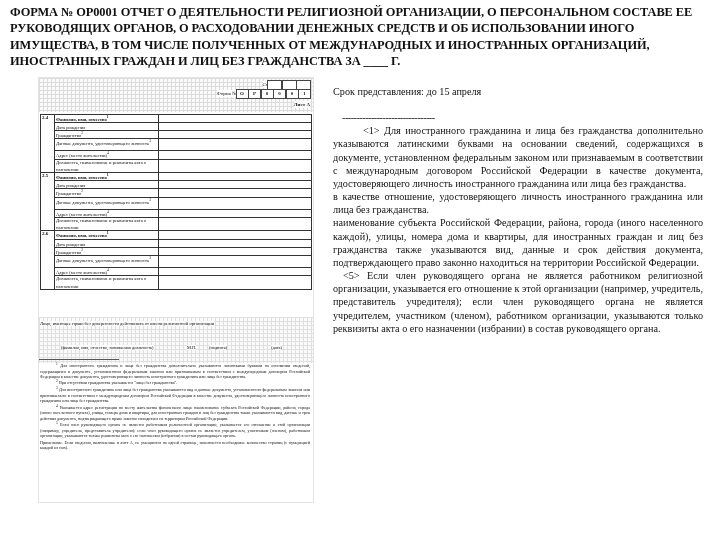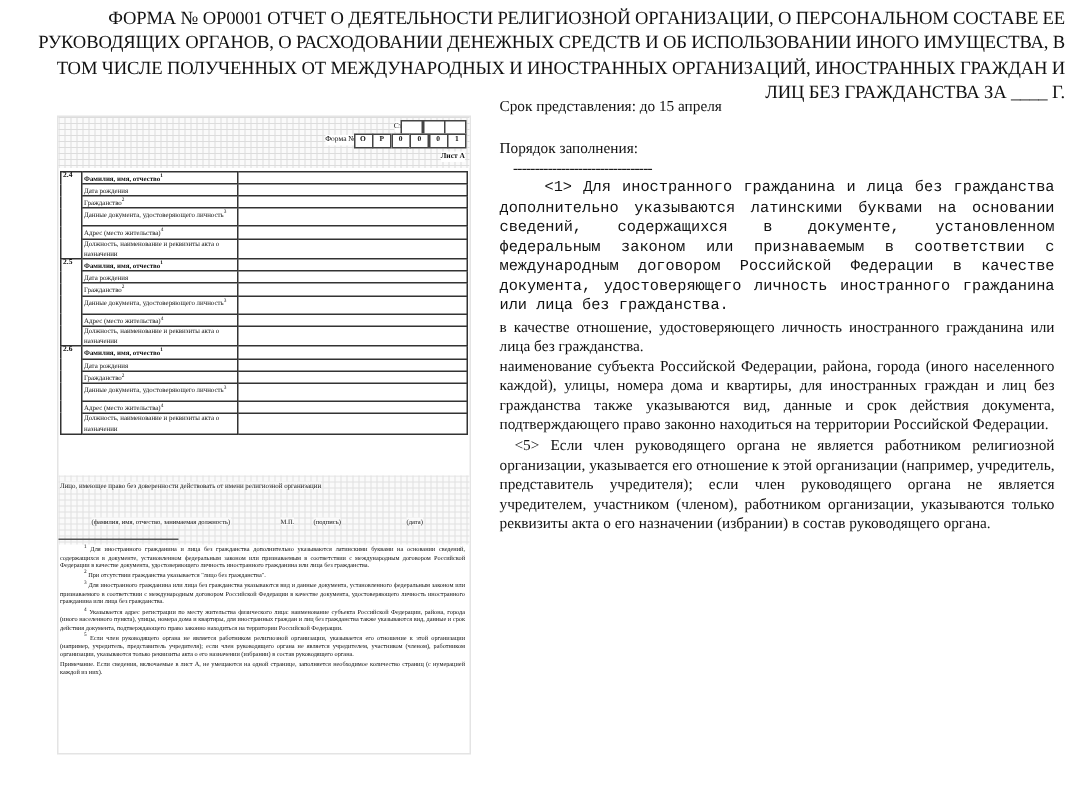--- a/index.html
+++ b/index.html
@@ -1,19 +1,19 @@
 <!DOCTYPE html>
 <html><head>
 <meta charset="utf-8">
 <style>
   html,body{margin:0;padding:0;}
   body{width:720px;height:540px;background:#ffffff;position:relative;overflow:hidden;
        font-family:"Liberation Serif","DejaVu Serif",serif;color:#111;}
-  .title{position:absolute;left:10px;top:4px;width:700px;text-align:right;
-         font-weight:normal;font-size:12.4px;line-height:16.3px;letter-spacing:-0.1px;}
+  .title{position:absolute;left:10px;top:4px;width:700px;text-align:left;
+         font-weight:bold;font-size:12.4px;line-height:16.3px;letter-spacing:-0.1px;}
   .form-img{position:absolute;left:38px;top:77px;width:274px;height:424px;background:#fff;
             border:1px solid #e4e4e4;}
   .grid-hdr{position:absolute;left:0;top:0;width:274px;height:34px;
             background-color:#fafafa;
             background-image:linear-gradient(to right,#dcdcdc 1px,transparent 1px),
                              linear-gradient(to bottom,#dcdcdc 1px,transparent 1px);
             background-size:4px 4px;}
   .hdr-box{position:absolute;background:#fff;font-size:5px;line-height:7px;}
   .page-lbl{right:30px;top:3px;}
   .page-cells{position:absolute;right:2px;top:2px;display:flex;}
@@ -36,23 +36,23 @@
             background-image:linear-gradient(to right,#e0e0e0 1px,transparent 1px),
                              linear-gradient(to bottom,#e0e0e0 1px,transparent 1px);
             background-size:4px 4px;}
   .sig-title{position:absolute;left:1px;top:243px;font-size:4.6px;background:#fafafa;white-space:nowrap;}
   .sig-labels{position:absolute;left:0;top:267px;width:274px;font-size:4.4px;}
   .sig-labels span{position:absolute;background:#fafafa;white-space:nowrap;}
   .fn-rule{position:absolute;left:0;top:281px;width:80px;border-top:0.6px solid #555;}
   .fns{position:absolute;left:1px;top:284px;width:270px;font-size:4.2px;line-height:5.2px;text-align:justify;}
   .fns p{margin:0 0 0.4px 0;text-indent:16px;}
   .fns p.note{text-indent:0;margin-top:2px;}
-  .right{position:absolute;left:333px;top:65px;width:370px;font-size:10.2px;line-height:13.15px;}
+  .right{position:absolute;left:333px;top:85px;width:370px;font-size:10.2px;line-height:13.15px;}
   .right p{margin:0;text-align:justify;}
-  .right .ind{text-indent:30px;font-family:Liberation Mono, monospace;}
+  .right .ind{text-indent:30px;}
   .right .ind2{text-indent:10px;}
   .right .gap{height:13px;}
   .sep{letter-spacing:-0.5px;padding-left:9px;}
 </style>
 </head>
 <body>
 
 <div class="title">ФОРМА № ОР0001 ОТЧЕТ О ДЕЯТЕЛЬНОСТИ РЕЛИГИОЗНОЙ ОРГАНИЗАЦИИ, О ПЕРСОНАЛЬНОМ СОСТАВЕ ЕЕ РУКОВОДЯЩИХ ОРГАНОВ, О РАСХОДОВАНИИ ДЕНЕЖНЫХ СРЕДСТВ И ОБ ИСПОЛЬЗОВАНИИ ИНОГО ИМУЩЕСТВА, В ТОМ ЧИСЛЕ ПОЛУЧЕННЫХ ОТ МЕЖДУНАРОДНЫХ И ИНОСТРАННЫХ ОРГАНИЗАЦИЙ, ИНОСТРАННЫХ ГРАЖДАН И ЛИЦ БЕЗ ГРАЖДАНСТВА ЗА ____ Г.</div>
 
 <div class="form-img">
@@ -169,20 +169,19 @@
     <p><sup>3</sup> <span>Для иностранного гражданина или лица без гражданства указываются вид и данные документа, установленного федеральным законом или признаваемого в соответствии с международным договором Российской Федерации в качестве документа, удостоверяющего личность иностранного гражданина или лица без гражданства.</span></p>
     <p><sup>4</sup> <span>Указывается адрес регистрации по месту жительства физического лица: наименование субъекта Российской Федерации, района, города (иного населенного пункта), улицы, номера дома и квартиры, для иностранных граждан и лиц без гражданства также указываются вид, данные и срок действия документа, подтверждающего право законно находиться на территории Российской Федерации.</span></p>
     <p><sup>5</sup> <span>Если член руководящего органа не является работником религиозной организации, указывается его отношение к этой организации (например, учредитель, представитель учредителя); если член руководящего органа не является учредителем, участником (членом), работником организации, указываются только реквизиты акта о его назначении (избрании) в состав руководящего органа.</span></p>
     <p class="note">Примечание. Если сведения, включаемые в лист А, не умещаются на одной странице, заполняется необходимое количество страниц (с нумерацией каждой из них).</p>
   </div>
 </div>
 
 <div class="right">
   <p>Срок представления: до 15 апреля</p>
   <div class="gap"></div>
-  <p style="margin-top:2px">Порядок заполнения:</p>
   <p class="sep">--------------------------------</p>
   <p class="ind">&lt;1&gt; Для иностранного гражданина и лица без гражданства дополнительно указываются латинскими буквами на основании сведений, содержащихся в документе, установленном федеральным законом или признаваемым в соответствии с международным договором Российской Федерации в качестве документа, удостоверяющего личность иностранного гражданина или лица без гражданства.</p>
   <p>в качестве отношение, удостоверяющего личность иностранного гражданина или лица без гражданства.</p>
   <p>наименование субъекта Российской Федерации, района, города (иного населенного каждой), улицы, номера дома и квартиры, для иностранных граждан и лиц без гражданства также указываются вид, данные и срок действия документа, подтверждающего право законно находиться на территории Российской Федерации.</p>
   <p class="ind2">&lt;5&gt; Если член руководящего органа не является работником религиозной организации, указывается его отношение к этой организации (например, учредитель, представитель учредителя); если член руководящего органа не является учредителем, участником (членом), работником организации, указываются только реквизиты акта о его назначении (избрании) в состав руководящего органа.</p>
   <div class="gap"></div>
 </div>
 
 </body></html>

